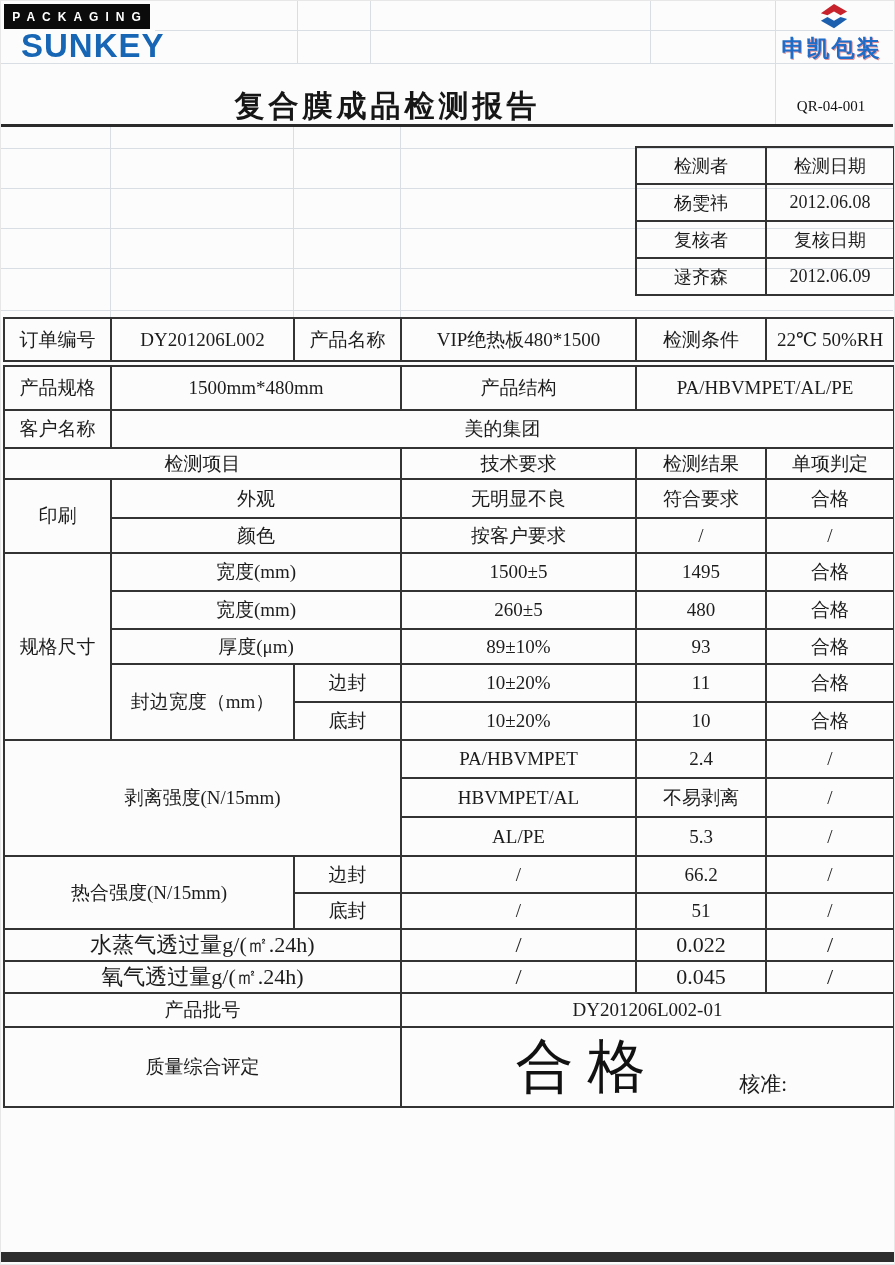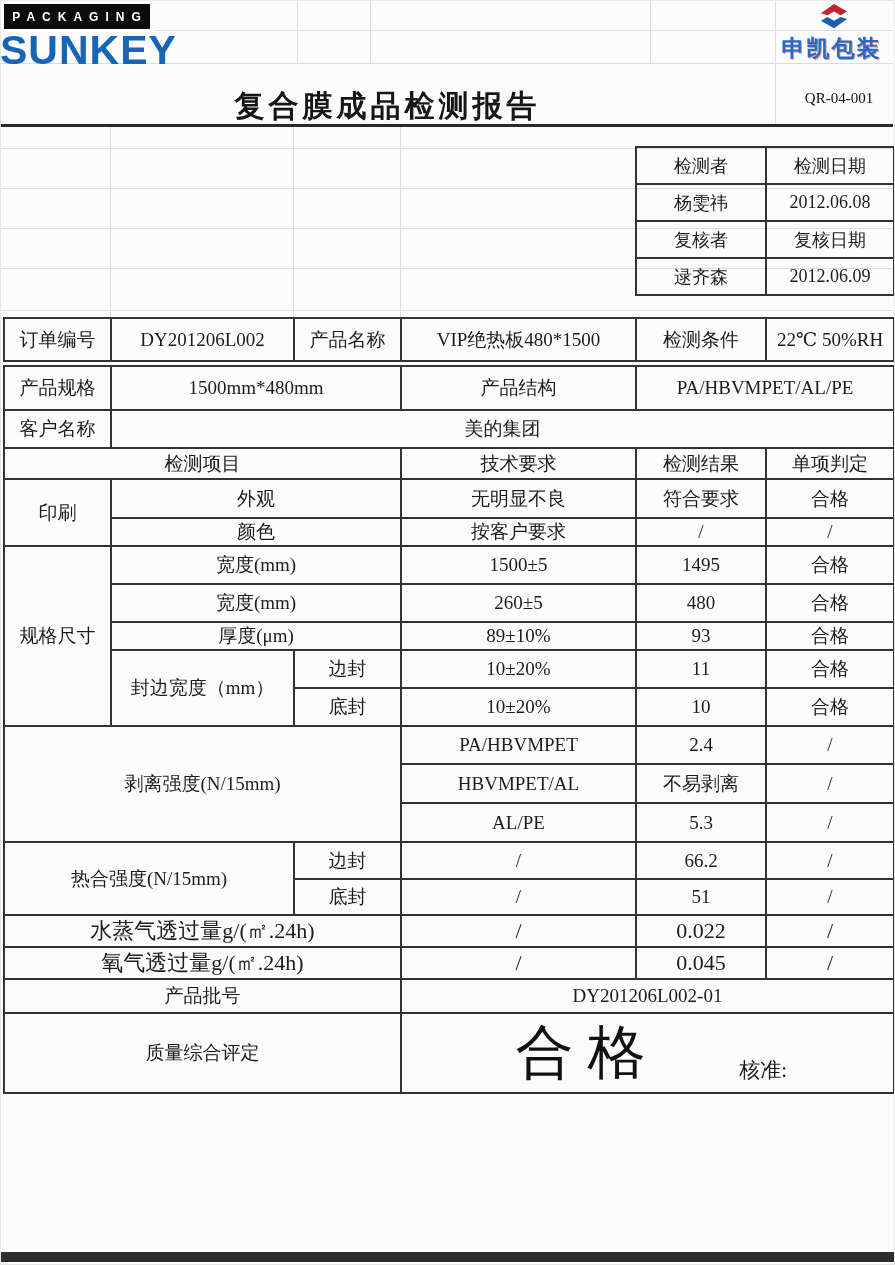--- a/index.html
+++ b/index.html
@@ -13,51 +13,51 @@
   .gv{position:absolute;width:1px;background:#d9dee4;}
   .gh{position:absolute;height:1px;background:#d9dee4;}
   
   #packaging-box{
     position:absolute;left:4px;top:4px;width:146px;height:25px;
     background:#0b0b0b;color:#ffffff;display:flex;align-items:center;justify-content:center;
     font-family:"Liberation Sans","DejaVu Sans",sans-serif;
     font-weight:bold;font-size:12px;letter-spacing:7px;padding-left:6px;box-sizing:border-box;
   }
   #sunkey-text{
-    position:absolute;left:0;top:27px;
+    position:absolute;left:21px;top:27px;
     font-family:"Liberation Sans","DejaVu Sans",sans-serif;
-    font-weight:bold;font-size:41px;color:#1766b5;letter-spacing:1px;
+    font-weight:bold;font-size:33px;color:#1766b5;letter-spacing:1px;
   }
   #shenkai-logo{position:absolute;left:812px;top:2px;width:44px;height:30px;}
   #shenkai-text{
     position:absolute;left:770px;top:33px;width:123px;text-align:center;
     font-family:"Liberation Sans","DejaVu Sans",sans-serif;
     font-weight:bold;font-size:23px;color:#1e6bc8;letter-spacing:2px;
     text-shadow:1px 1px 0 rgba(205,60,70,.55);
   }
   #report-title{
     position:absolute;left:0;top:74px;width:775px;text-align:center;
     font-size:30px;font-weight:600;letter-spacing:4px;color:#161616;margin-top:12px;
   }
   #doc-number{
-    position:absolute;left:775px;top:90px;width:112px;text-align:center;
-    font-size:15px;color:#111;padding-left:8px;
+    position:absolute;left:775px;top:98px;width:112px;text-align:center;
+    font-size:15px;color:#111;
   }
   #title-rule{position:absolute;left:0;top:124px;width:893px;height:3px;background:#2a2a2a;}
   
   table{border-collapse:collapse;table-layout:fixed;}
   td{border:2px solid #333;text-align:center;vertical-align:middle;
      font-size:19px;padding:0 2px;overflow:hidden;white-space:nowrap;}
   #sign-table{position:absolute;left:635px;top:146px;width:258px;}
   #sign-table td{height:35px;font-size:18px;}
   #order-table{position:absolute;left:3px;top:317px;width:890px;}
   #order-table td{height:41px;margin-left:45px;}
   #main-table{position:absolute;left:3px;top:365px;width:890px;}
   .h48{height:44px}.h42{height:38px}.h35{height:31px}.h43{height:39px}
-  .h44{height:28px}.h41{height:37px}.h40{height:36px}.h36{height:32px}
+  .h44{height:35px}.h41{height:37px}.h40{height:36px}.h36{height:32px}
   .h34{height:30px}.h38{height:34px}.h82{height:78px}
   .small{font-size:22px;}
   #overall-cell{position:relative;}
   #overall-value{
     display:inline-block;font-size:58px;letter-spacing:14px;
     margin-right:120px;font-weight:400;color:#111;
   }
   #approve-label{position:absolute;right:106px;top:54%;font-size:21px;}
   #bottom-bar{position:absolute;left:0;top:1252px;width:895px;height:10px;background:#2e2e2e;}
   #page-edge{position:absolute;left:0;top:0;width:893px;height:1263px;border:1px solid #e7e7e7;pointer-events:none;}

